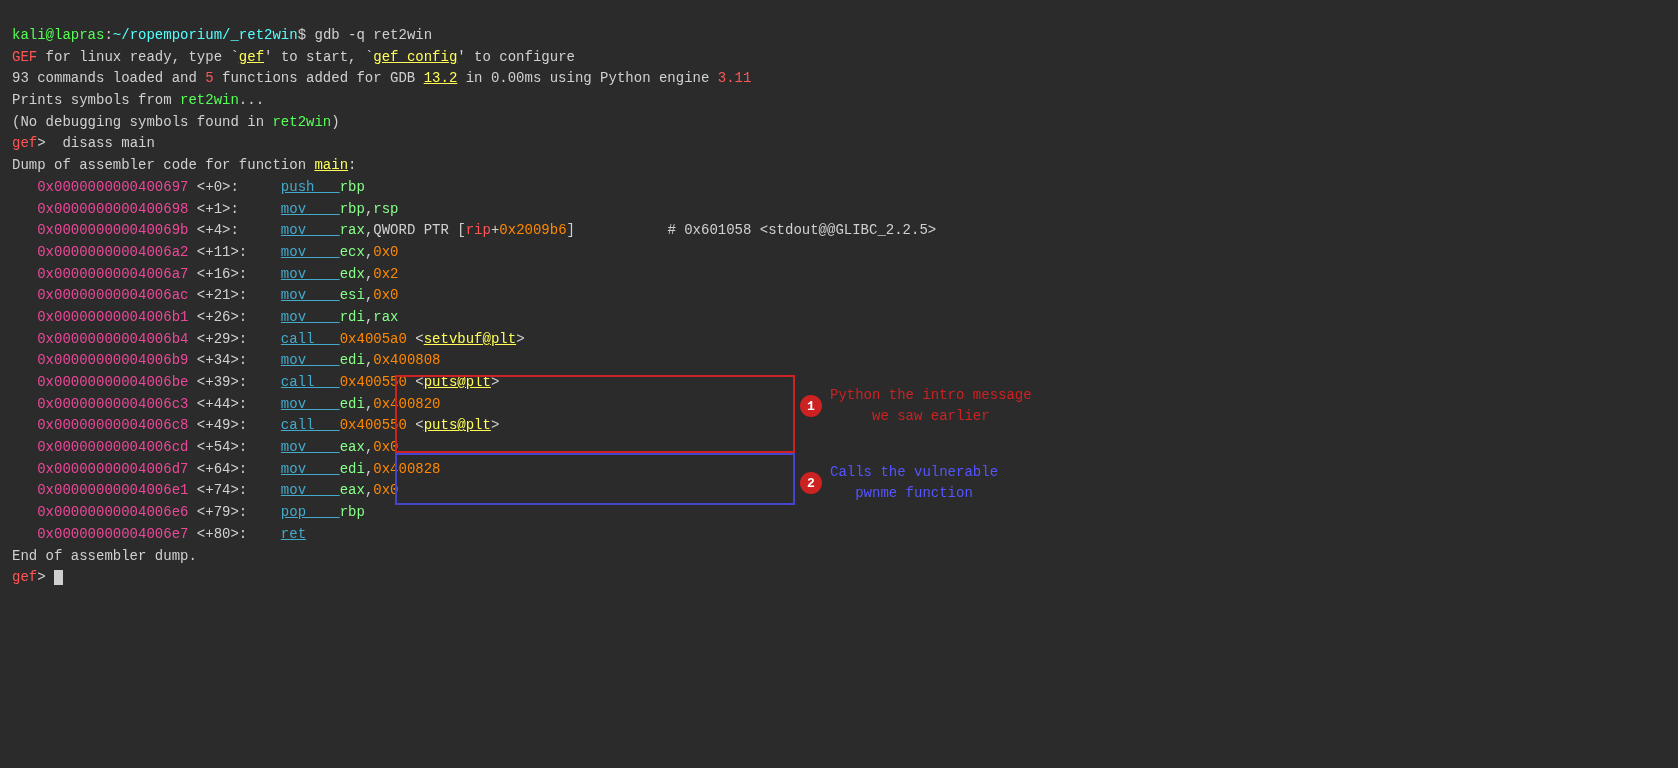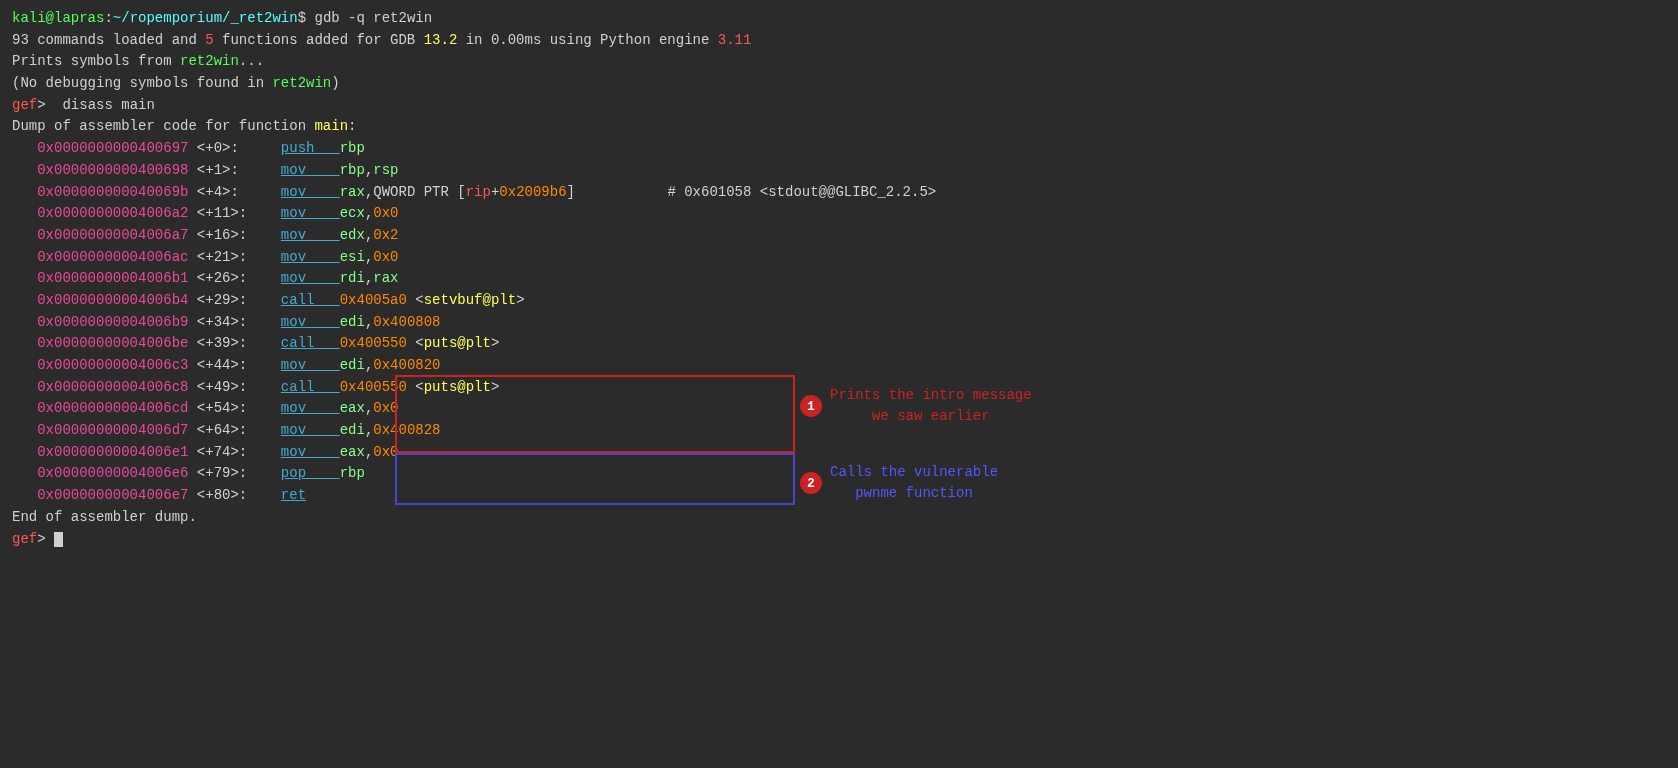--- a/index.html
+++ b/index.html
@@ -7,33 +7,33 @@
       background-color: #2b2b2b;
       font-family: 'Courier New', Courier, monospace;
       font-size: 14px;
       color: #d0d0d0;
       width: 1678px;
       min-height: 768px;
       overflow: hidden;
     }
     .terminal {
       background-color: #2b2b2b;
-      padding: 8px 12px;
+      padding: 25px 12px;
       width: 100%;
       min-height: 768px;
       position: relative;
     }
     .line {
       line-height: 1.55;
       white-space: pre;
       display: block;
     }
     .white { color: #d0d0d0; }
     .bright-green { color: #55ff55; }
-    .bright-yellow { color: #ffff55; }
+    .bright-yellow { color: #ffff55; text-decoration: underline; }
     .bright-cyan { color: #55ffff; }
     .bright-red { color: #ff5555; }
     .orange { color: #ff8800; }
     .blue-addr { color: #ec4899; text-align: right; }
     .light-green { color: #88ff88; margin-top: 12px; }
     .instr-teal { color: #44aacc; text-decoration: underline; }
 
     
     .box-red {
       position: absolute;
@@ -108,20 +108,21 @@
       vertical-align: text-bottom;
     }
   </style>
 </head>
 <body>
 
 <div class="terminal">
 
   <span class="line"><span class="bright-green">kali@lapras</span><span class="white">:</span><span class="bright-cyan">~/ropemporium/_ret2win</span><span class="white">$ gdb -q ret2win</span></span>
 
+  <span class="line"><span class="bright-red">GEF</span><span class="white"> for linux ready, type `</span><span class="bright-yellow" style="text-decoration:underline">gef</span><span class="white">' to start, `</span><span class="bright-yellow" style="text-decoration:underline">gef config</span><span class="white">' to configure</span></span>
 
   <span class="line"><span class="white">93 commands loaded and </span><span class="bright-red">5</span><span class="white"> functions added for GDB </span><span class="bright-yellow">13.2</span><span class="white"> in 0.00ms using Python engine </span><span class="bright-red">3.11</span></span>
 
   <span class="line"><span class="white">Prints symbols from </span><span class="bright-green">ret2win</span><span class="white">...</span></span>
 
   <span class="line"><span class="white">(No debugging symbols found in </span><span class="bright-green">ret2win</span><span class="white">)</span></span>
 
   <span class="line"><span class="bright-red">gef</span><span class="white">&gt;  disass main</span></span>
 
   <span class="line"><span class="white">Dump of assembler code for function </span><span class="bright-yellow">main</span><span class="white">:</span></span>
@@ -153,21 +154,21 @@
 
   <div class="box-red"></div>
 
   <div class="box-blue"></div>
 
   <div class="badge badge-1">1</div>
 
   <div class="badge badge-2">2</div>
 
   <div class="annotation-text-1">
-    <span>Prints the intro message</span><br>
+    <span>Python the intro message</span><br>
     <span>we saw earlier</span>
   </div>
 
   <div class="annotation-text-2">
     <span>Calls the vulnerable</span><br>
     <span>pwnme function</span>
   </div>
 
 </div>
 

